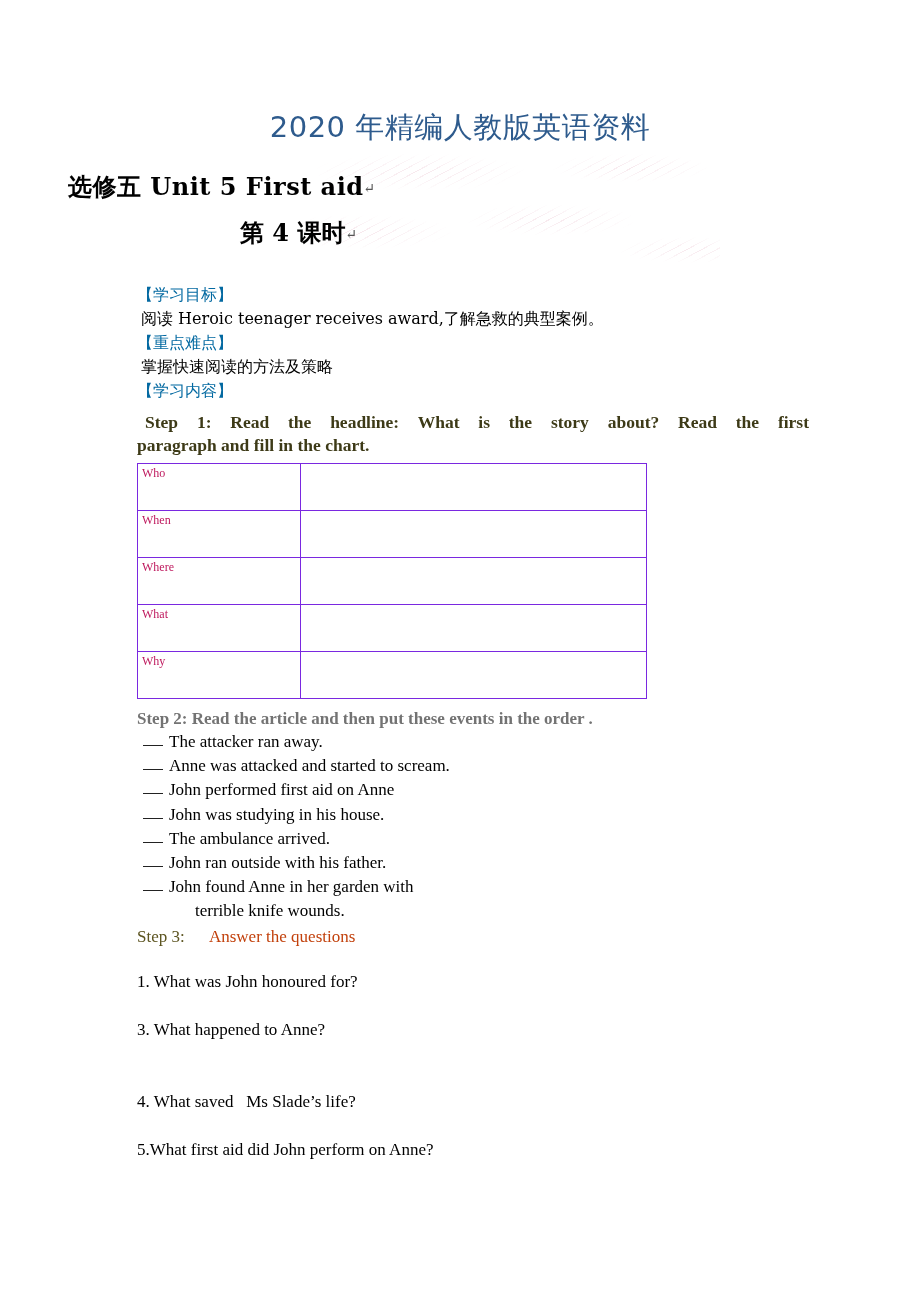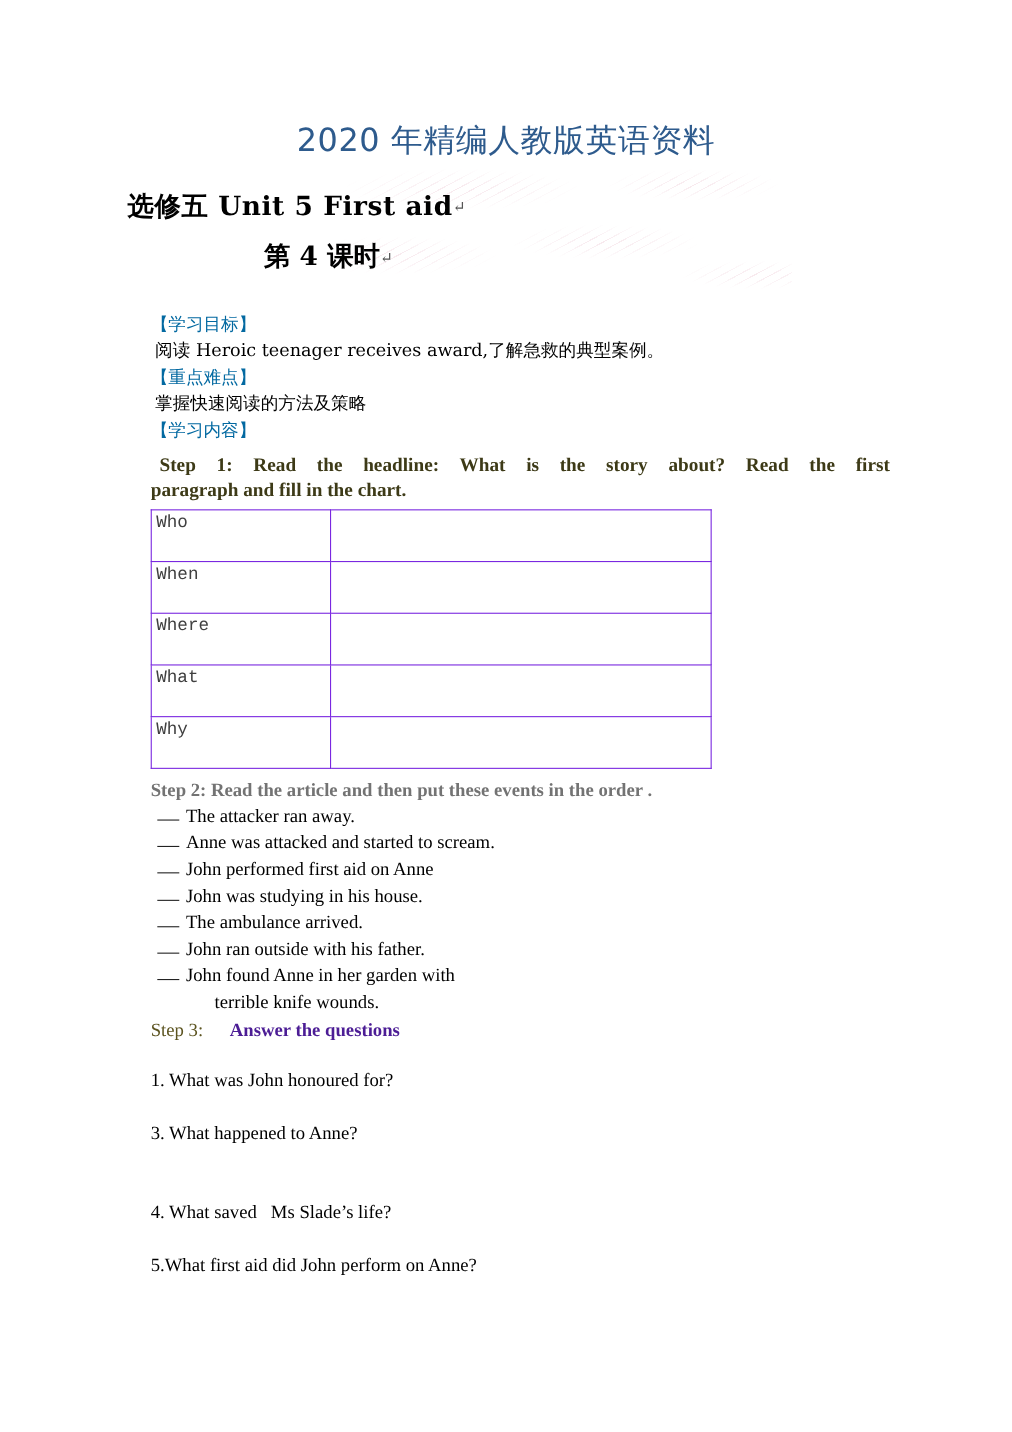--- a/index.html
+++ b/index.html
@@ -66,21 +66,21 @@
     color: #2e5b8d;
   }
 
   .title-block {
     position: absolute;
     left: 0;
     top: 172px;
     width: 920px;
   }
   .title-main {
-    padding-left: 116px;
+    padding-left: 68px;
     font-family: "DejaVu Serif", "Liberation Serif", serif;
     font-weight: bold;
     font-size: 24px;
     letter-spacing: 0.5px;
     color: #000;
     line-height: 1.25;
   }
   .title-sub {
     padding-left: 240px;
     margin-top: 16px;
@@ -144,23 +144,23 @@
     border-collapse: collapse;
     margin-top: 6px;
     width: 503px;
     table-layout: fixed;
   }
   table.chart td {
     border: 1.6px solid #7a28e0;
     height: 44px;
     padding: 2px 0 0 4px;
     vertical-align: top;
-    font-family: Liberation Mono, monospace;
-    font-size: 16px;
-    color: #404040;
+    font-family: Liberation Serif, serif;
+    font-size: 12px;
+    color: #be185d;
   }
   table.chart td.lbl { width: 158px; }
   table.chart td.val { width: 341px; }
 
   .step2 {
     margin-top: 9px;
     font-weight: bold;
     font-size: 17px;
     line-height: 22px;
     color: #737373;
@@ -190,21 +190,21 @@
     line-height: 24.2px;
   }
 
   .step3 {
     margin-top: 1px;
     font-size: 17px;
     line-height: 24px;
     font-family: "Liberation Serif", "DejaVu Serif", serif;
   }
   .step3 .s3-label { color: #5c5420; font-weight: normal; }
-  .step3 .s3-text  { color: #4c1d95; font-weight: bold; margin-left: 20px; }
+  .step3 .s3-text  { color: #c2410c; font-weight: normal; margin-left: 20px; }
 
   ol.questions {
     list-style: none;
     margin: 0;
     padding: 0;
     font-size: 17px;
     font-family: "Liberation Serif", "DejaVu Serif", serif;
     color: #000;
   }
   ol.questions li {

